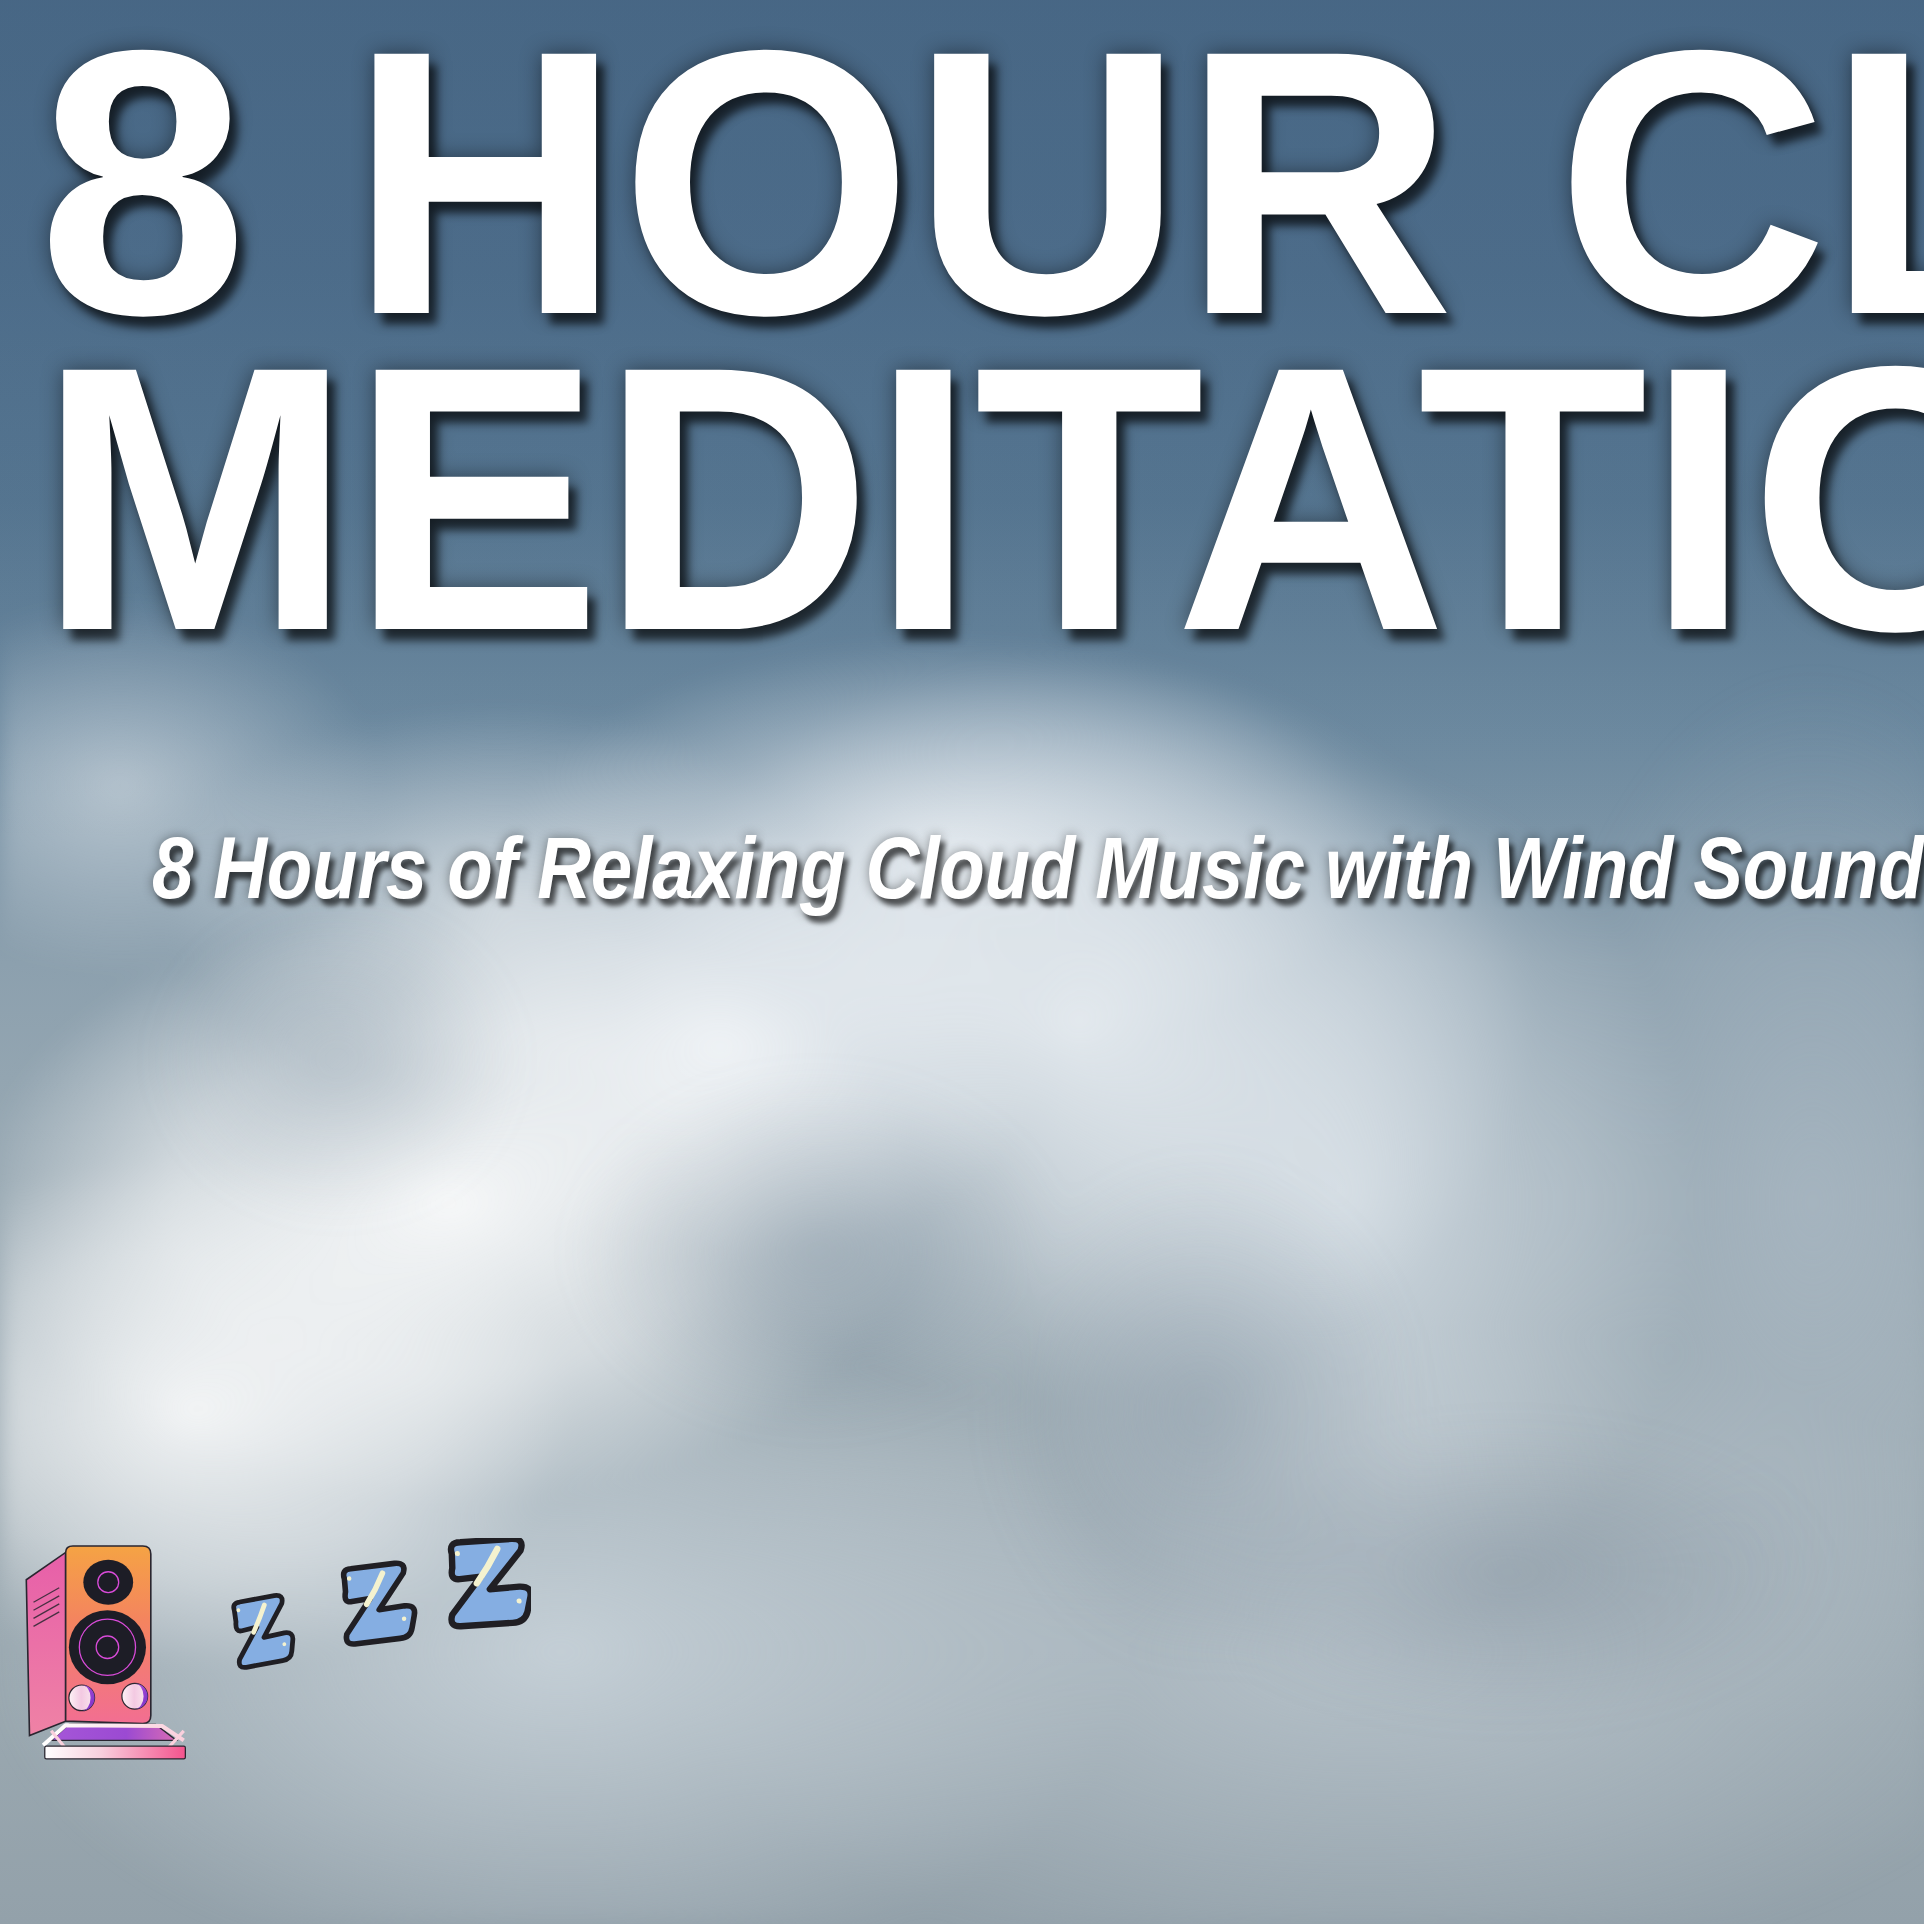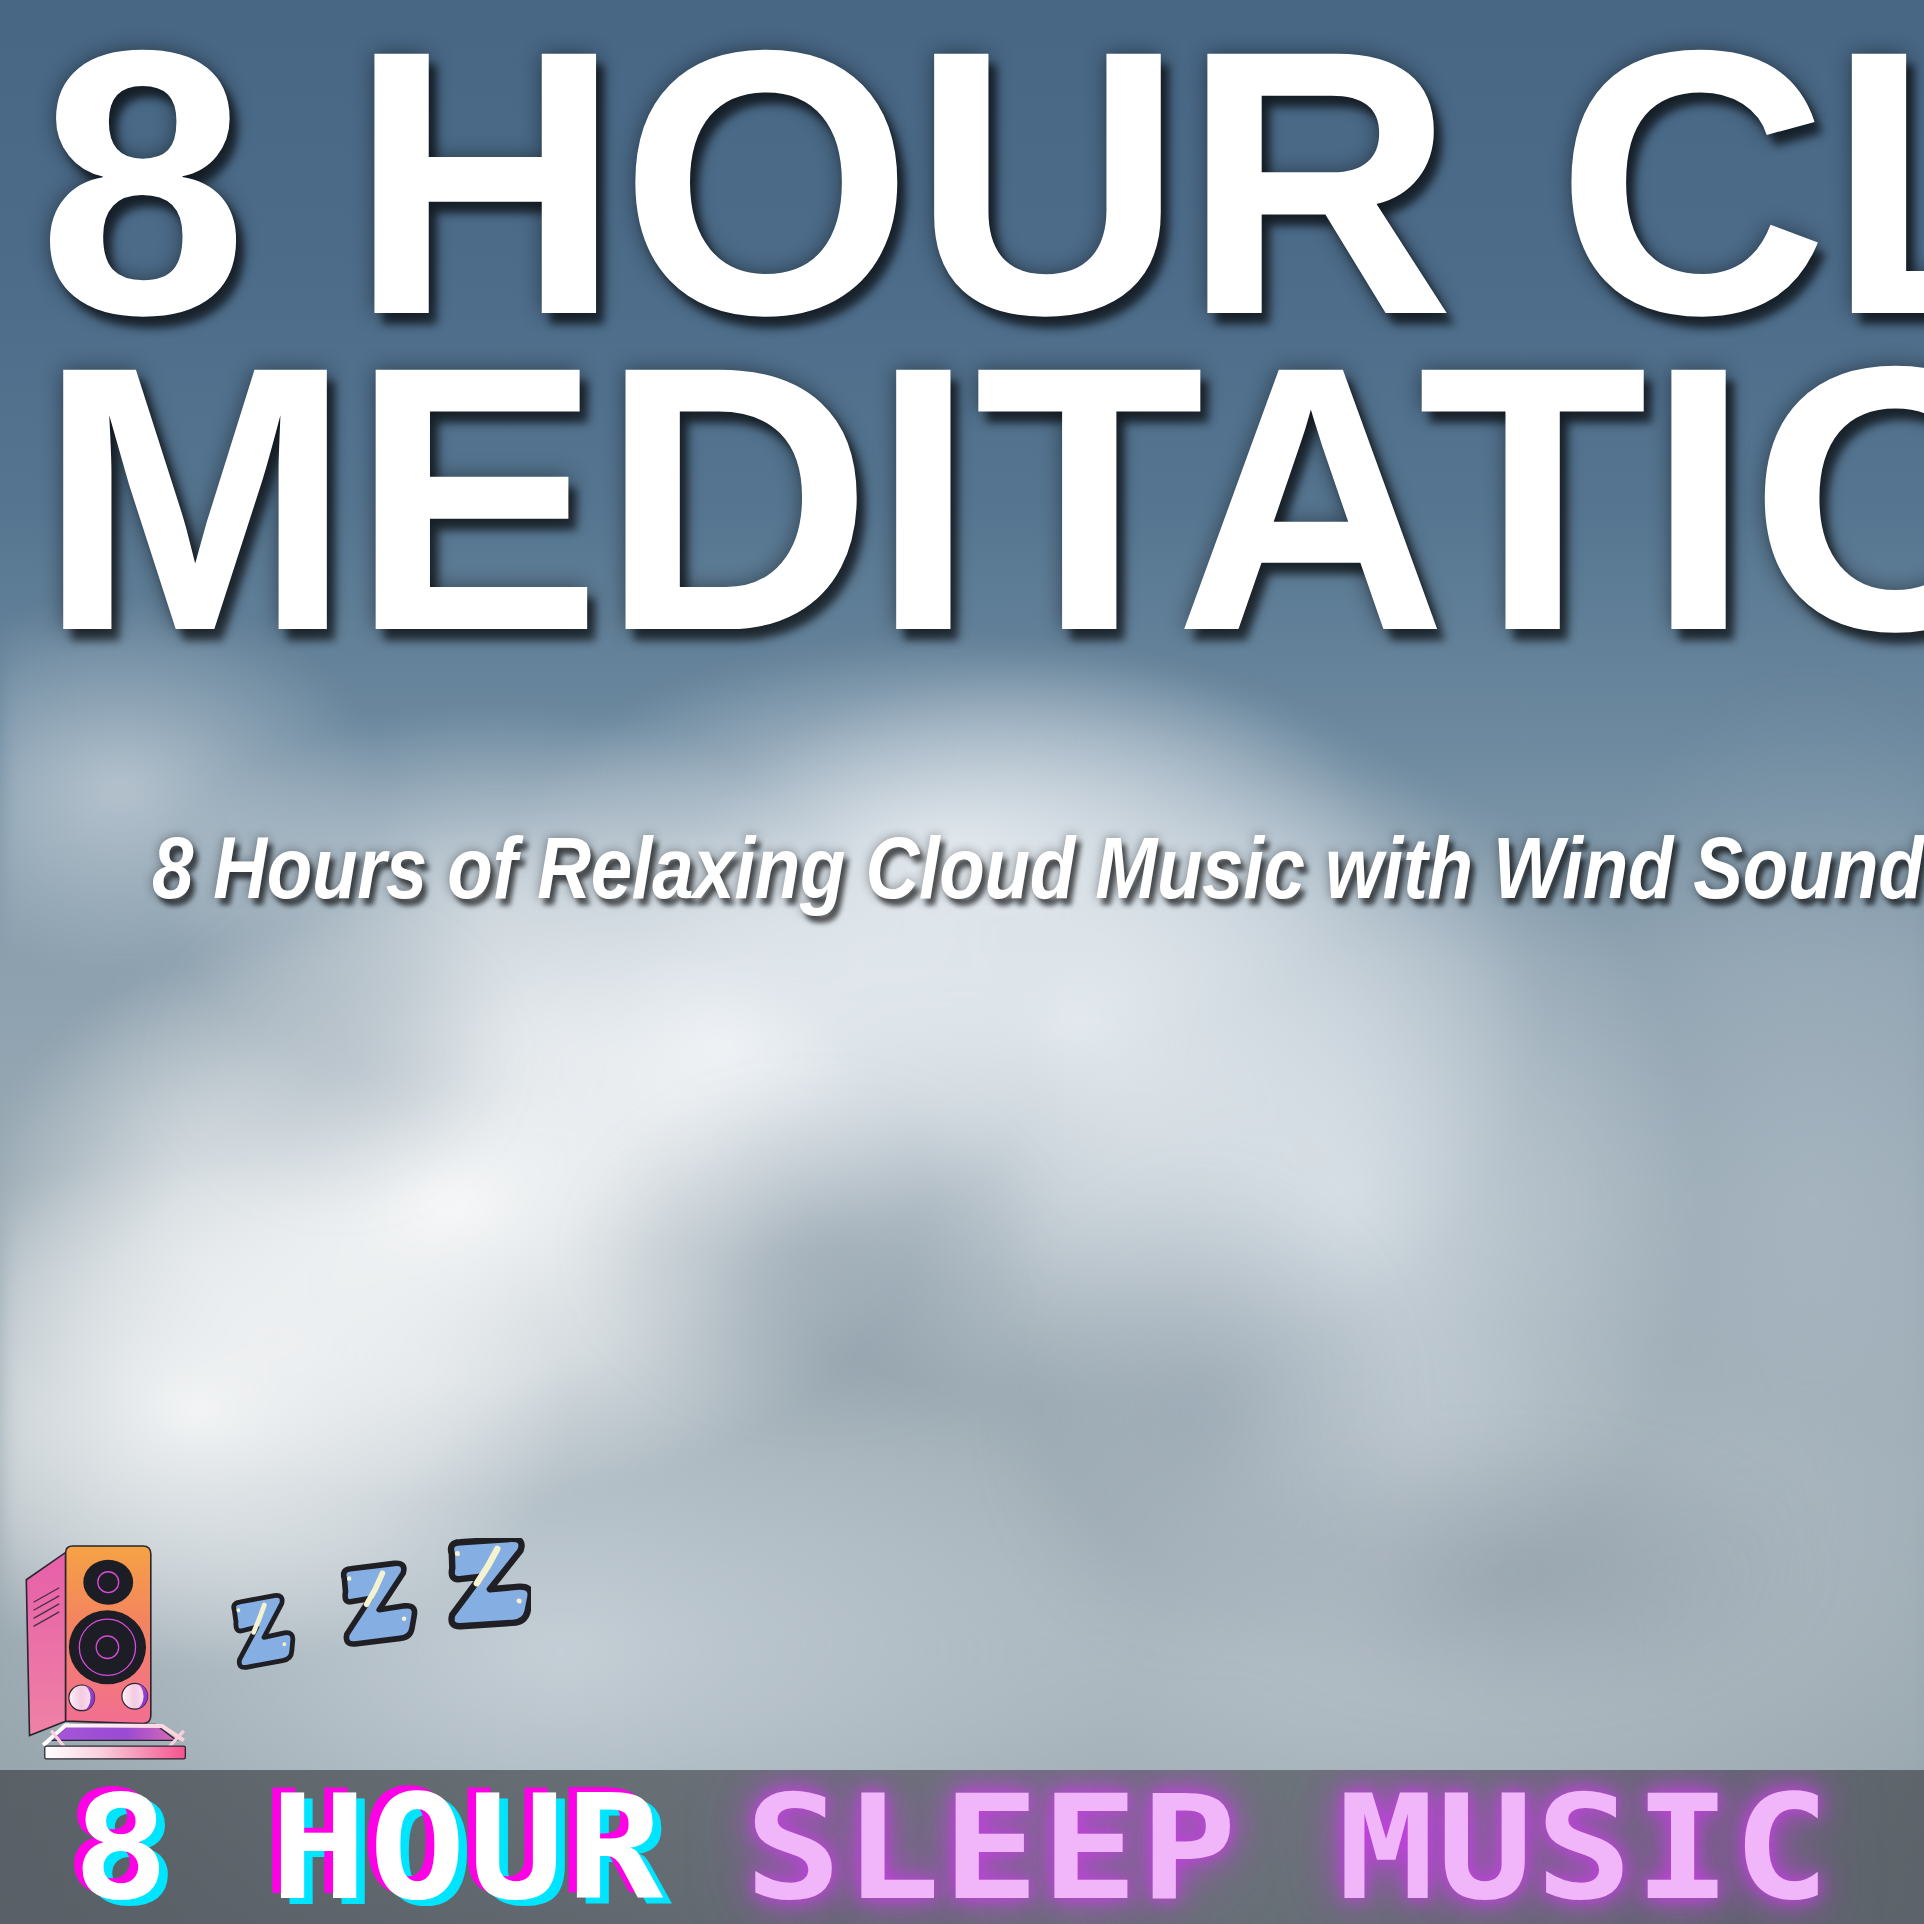--- a/index.html
+++ b/index.html
@@ -266,21 +266,15 @@
 
       <g transform="translate(272,2) rotate(-2)">
         <path d="M9 18 Q5 4 20 4 L84 2 Q101 2 95 17 L55 64 L92 62 Q109 62 105 77 L101 94 Q97 107 82 107 L17 109 Q2 109 7 94 L44 48 L18 50 Q5 51 9 36 Z" fill="#85aee2" stroke="#201f24" stroke-width="8" stroke-linejoin="round"></path>
         <path d="M66 14 Q54 36 39 56" stroke="#f4f2cf" stroke-width="8" fill="none" stroke-linecap="round"></path>
         <circle cx="16" cy="18" r="3.2" fill="#f4f2cf"></circle>
         <circle cx="91" cy="80" r="3.2" fill="#f4f2cf"></circle>
       </g>
     </svg>
   </div>
 
-  <div class="brand-banner">
-    <div class="brand-row" style="transform-origin: center center; transform: scaleX(1.46646);">
-      <span class="brand-hours">8 HOUR</span>
-      <span class="brand-sleep">SLEEP MUSIC</span>
-    </div>
-  </div>
 
 </div>
 
 
 </body></html>

